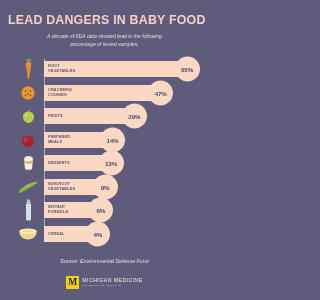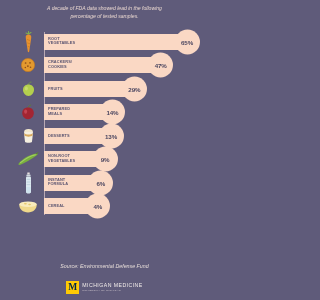--- a/index.html
+++ b/index.html
@@ -127,20 +127,21 @@
     color:#cfc6cd;
     letter-spacing:0.28px;
     margin-top:0.8px;
   }
 </style>
 </head>
 <body>
 
 <div class="poster">
 
+  <div class="title">LEAD DANGERS IN BABY FOOD</div>
   <div class="subtitle">A decade of FDA data showed lead in the following percentage of tested samples.</div>
 
   <div class="chart">
     <div class="axis"></div>
     <div id="rows-host">
         <div class="row">
           <div class="icon-cell">
             <svg width="13" height="22" viewBox="0 0 13 22">
               <path d="M6.5 3 L4 2 M6.5 3 L9 1.5 M6.5 3 L6.5 0.5" stroke="#7fae4e" stroke-width="1.1" fill="none" stroke-linecap="round"></path>
               <path d="M6.5 3.5 C8.6 3.5 9.6 5 9.2 7 L7.2 20.4 C7 21.4 6 21.4 5.8 20.4 L3.8 7 C3.4 5 4.4 3.5 6.5 3.5 Z" fill="#e8922f"></path>

